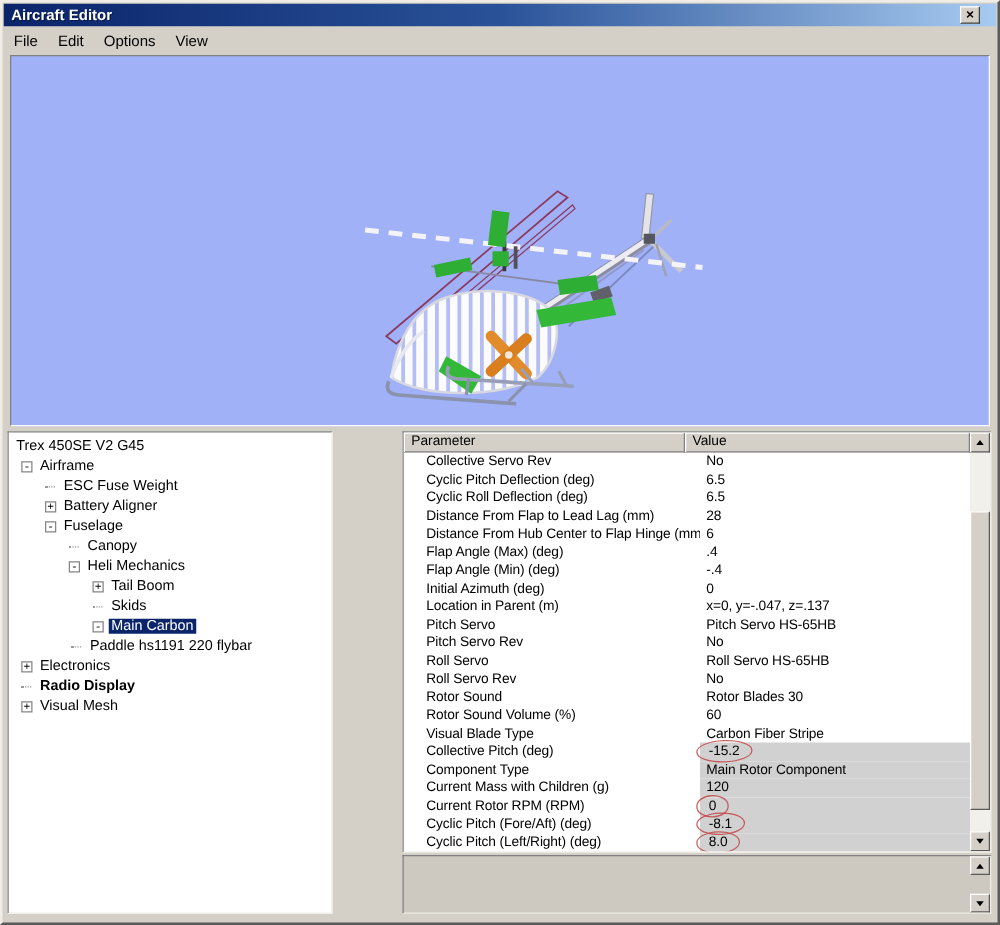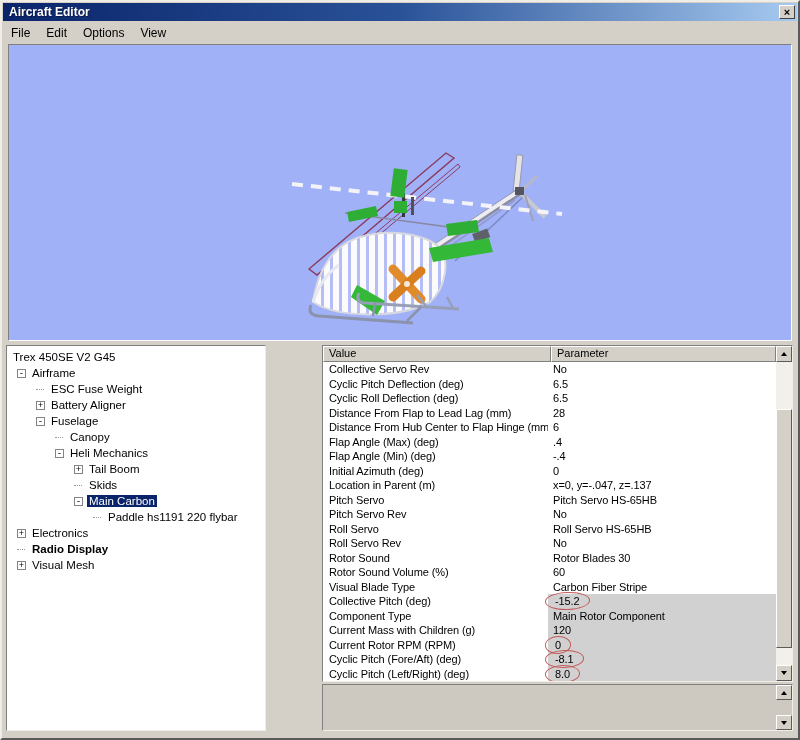--- a/index.html
+++ b/index.html
@@ -3,21 +3,21 @@
 <meta charset="utf-8">
 <style>
   * { box-sizing: border-box; }
   body { margin:0; background:#D4D0C8; font-family:"Liberation Sans", sans-serif; }
   .window { position:relative; width:800px; height:740px; background:#D4D0C8; overflow:hidden;
             border:2px solid; border-color:#F0EDE6 #5A5A5A #5A5A5A #F0EDE6; }
 
   
   .titlebar { position:absolute; left:1px; top:1px; right:1px; height:18px;
               background:linear-gradient(90deg,#0A246A 0%,#2A5298 50%,#A6CAF0 100%);
-              display:flex; align-items:center; padding:0 2px 0 6px; }
+              display:flex; align-items:center; padding:0 13px 0 6px; }
   .title { color:#fff; font-weight:bold; font-size:12px; flex:1;
            text-shadow:1px 1px 0 rgba(0,0,0,.4); white-space:nowrap; }
   .closebtn { width:16px; height:14px; background:#D4D0C8; border:1px solid;
               border-color:#FFFFFF #404040 #404040 #FFFFFF; font:bold 11px/11px "Liberation Sans",sans-serif;
               text-align:center; padding:0; color:#000; }
 
   
   .menubar { position:absolute; left:1px; top:20px; right:1px; height:21px;
              display:flex; align-items:center; font-size:12px; color:#000; }
   .menu-item { padding:2px 8px; white-space:nowrap; }
@@ -39,21 +39,21 @@
   .tlabel.sel { background:#0A246A; color:#fff; }
 
   
   .table-panel { position:absolute; left:320px; top:343px; width:471px; height:337px; background:#fff;
                  border:1px solid; border-color:#808080 #F0EDE6 #F0EDE6 #808080; overflow:hidden; }
   .lv-header { position:absolute; left:0; top:0; right:16px; height:16px; display:flex; }
   .hcell { background:#D4D0C8; border:1px solid; border-color:#FFFFFF #808080 #808080 #FFFFFF;
            font-size:11px; line-height:13px; padding:0 5px; color:#000; white-space:nowrap; overflow:hidden; }
   .hcell.param { width:225px; }
   .hcell.value { flex:1; }
-  .rows { position:absolute; left:0; top:16px; right:16px; bottom:0; font-size:11px; letter-spacing:-0.1px; }
+  .rows { position:absolute; left:0; top:16px; right:16px; bottom:0; font-size:11px; letter-spacing:-0.1px;padding-left:12px; }
   .trow { display:flex; height:14.5px; line-height:14.5px; white-space:nowrap; }
   .pcell { width:225px; padding-left:6px; overflow:hidden; flex:none; }
   .vcell { flex:1; padding-left:5px; }
   .vcell.gray { background:#D1D1D1; }
   .circ { position:relative; display:inline-block; padding:0 2px; }
   .circ::after { content:''; position:absolute; left:-8px; right:-8px; top:-2px; bottom:-1px;
                  border:1.6px solid #C24B4B; border-radius:50%; transform:rotate(-2deg); opacity:.9; }
 
   
   .scrollbar { position:absolute; top:0; right:0; bottom:0; width:16px; background:#F2F0EA; }
@@ -182,43 +182,43 @@
           <span class="tlabel">Tail Boom</span>
         </div>
         <div class="tree-row" style="padding-left: 67px;">
           <span class="stub"></span>
           <span class="tlabel">Skids</span>
         </div>
         <div class="tree-row" style="padding-left: 67px;">
           <span class="ebox">-</span>
           <span class="tlabel sel">Main Carbon</span>
         </div>
-        <div class="tree-row" style="padding-left: 86px;">
+        <div class="tree-row" style="padding-left: 50px;">
           <span class="stub"></span>
           <span class="tlabel">Paddle hs1191 220 flybar</span>
         </div>
         <div class="tree-row" style="padding-left: 10px;">
           <span class="ebox">+</span>
           <span class="tlabel">Electronics</span>
         </div>
         <div class="tree-row" style="padding-left: 10px; font-weight: bold;">
           <span class="stub"></span>
           <span class="tlabel">Radio Display</span>
         </div>
         <div class="tree-row" style="padding-left: 10px;">
           <span class="ebox">+</span>
           <span class="tlabel">Visual Mesh</span>
         </div>
       </div>
   </div>
 
   <div class="table-panel">
     <div class="lv-header">
+      <div class="hcell param">Parameter</div>
       <div class="hcell value">Value</div>
-      <div class="hcell param">Parameter</div>
     </div>
     <div class="rows" id="rows">
         <div class="trow">
           <div class="pcell">Collective Servo Rev</div>
           <div class="vcell"><span>No</span></div>
         </div>
         <div class="trow">
           <div class="pcell">Cyclic Pitch Deflection (deg)</div>
           <div class="vcell"><span>6.5</span></div>
         </div>

